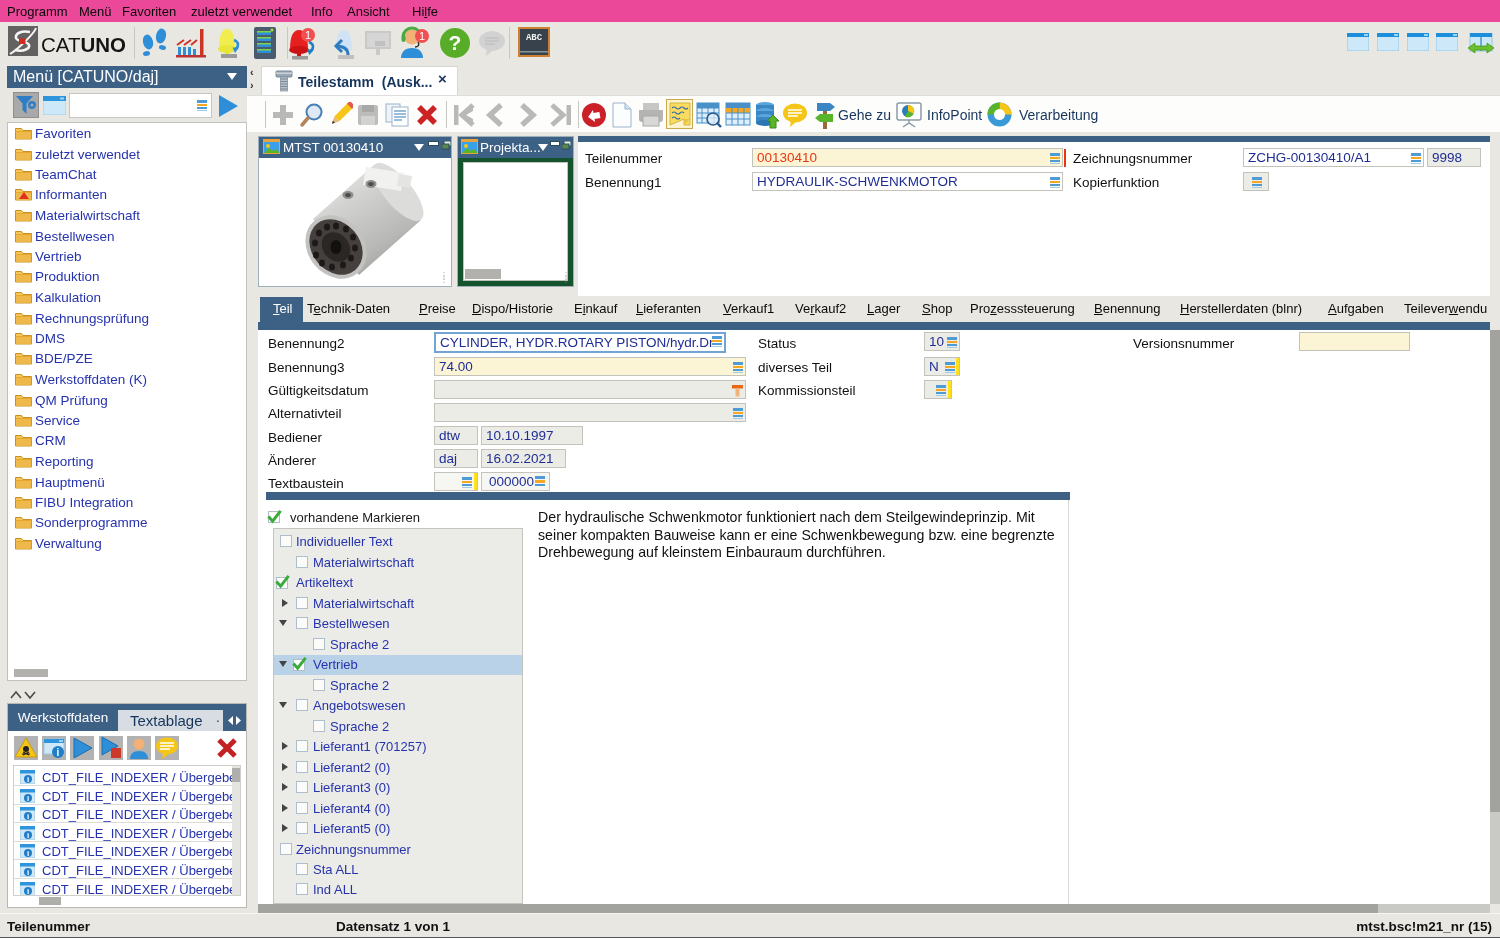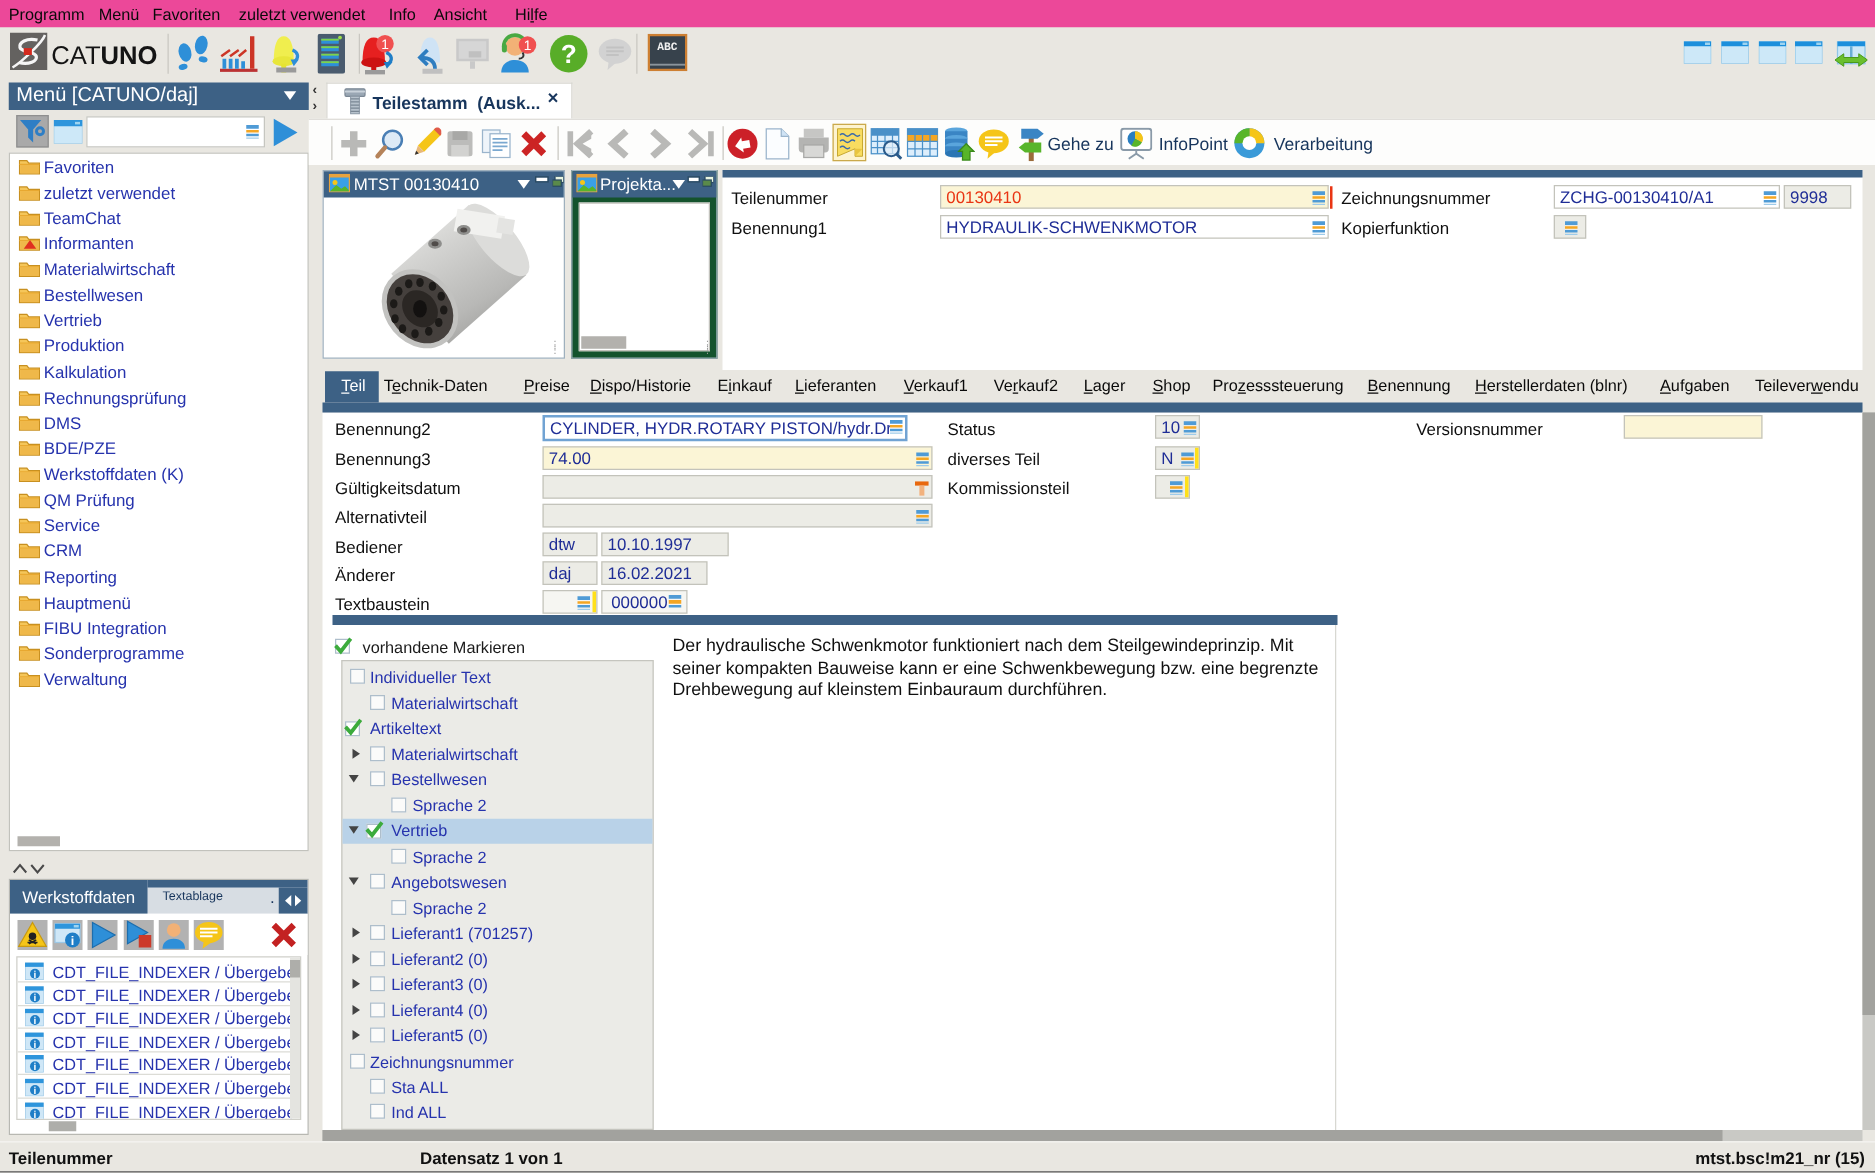--- a/index.html
+++ b/index.html
@@ -383,21 +383,21 @@
  <svg class="ic" style="left:10px;top:690px" width="26" height="10" viewBox="0 0 26 10">
   <path d="M1 8 L6 2 L11 8" fill="none" stroke="#4a4a4a" stroke-width="1.6"></path>
   <path d="M15 2 L20 8 L25 2" fill="none" stroke="#4a4a4a" stroke-width="1.6"></path>
  </svg>
 
  <div class="abs" style="left:7px;top:703px;width:240px;height:205px;background:#fff;border:1px solid #b8b8b2">
 
   <div class="abs" style="left:0;top:0;width:238px;height:27px;background:#d7dde3">
     <div class="abs" style="left:0;top:0;width:110px;height:27px;background:#3d6185;color:#fff;font-size:13.5px;line-height:27px;text-align:center">Werkstoffdaten</div>
     <div class="abs" style="left:110px;top:0;width:128px;height:6px;background:#3d6185"></div>
-    <span class="abs" style="left:122px;top:8px;font-size:10px;color:#17355c">Textablage</span>
+    <span class="abs" style="left:122px;top:8px;font-size:15px;color:#17355c">Textablage</span>
     <span class="abs" style="left:208px;top:6px;font-size:13.5px;color:#17355c">.</span>
     <div class="abs" style="left:215px;top:6px;width:23px;height:21px;background:#3d6185"><svg width="23" height="21" viewBox="0 0 23 21">
             <path d="M10 6 L5 10.5 L10 15 Z" fill="#fff"></path>
             <path d="M13 6 L18 10.5 L13 15 Z" fill="#fff"></path>
           </svg></div>
   </div>
 
   <div id="pmicons" class="abs" style="left:0;top:27px;width:238px;height:33px;background:#fff">
    <div style="position:absolute;left:6px;top:5px;width:24px;height:24px;background:#b2b2b2"><svg width="24" height="24" viewBox="0 0 24 24">
             <path d="M12 2 L23 21 L1 21 Z" fill="#f5c518" stroke="#c89a10"></path>

